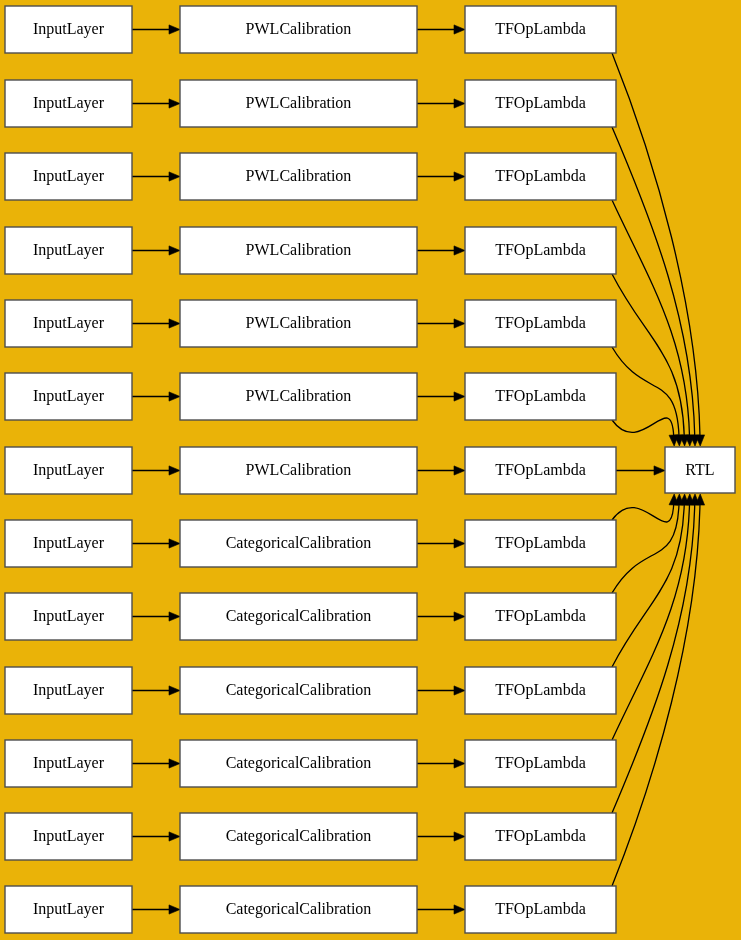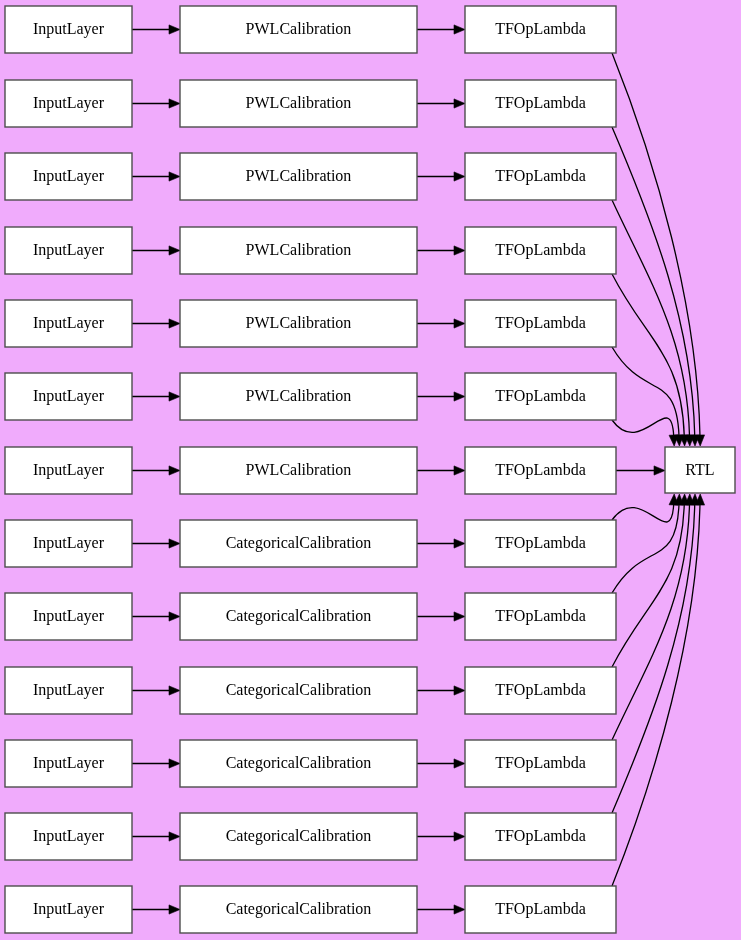--- a/index.html
+++ b/index.html
@@ -7,21 +7,21 @@
     padding: 0;
     background: #ffffff;
   }
   body {
     font-family: "Liberation Serif", "DejaVu Serif", serif;
   }
   #graph-root {
     position: relative;
     width: 741px;
     height: 940px;
-    background: #f0abfc;
+    background: #eab308;
     overflow: hidden;
   }
   #graph-svg {
     display: block;
     width: 741px;
     height: 940px;
   }
   .node-box {
     fill: #ffffff;
     stroke: #4d4d4d;

